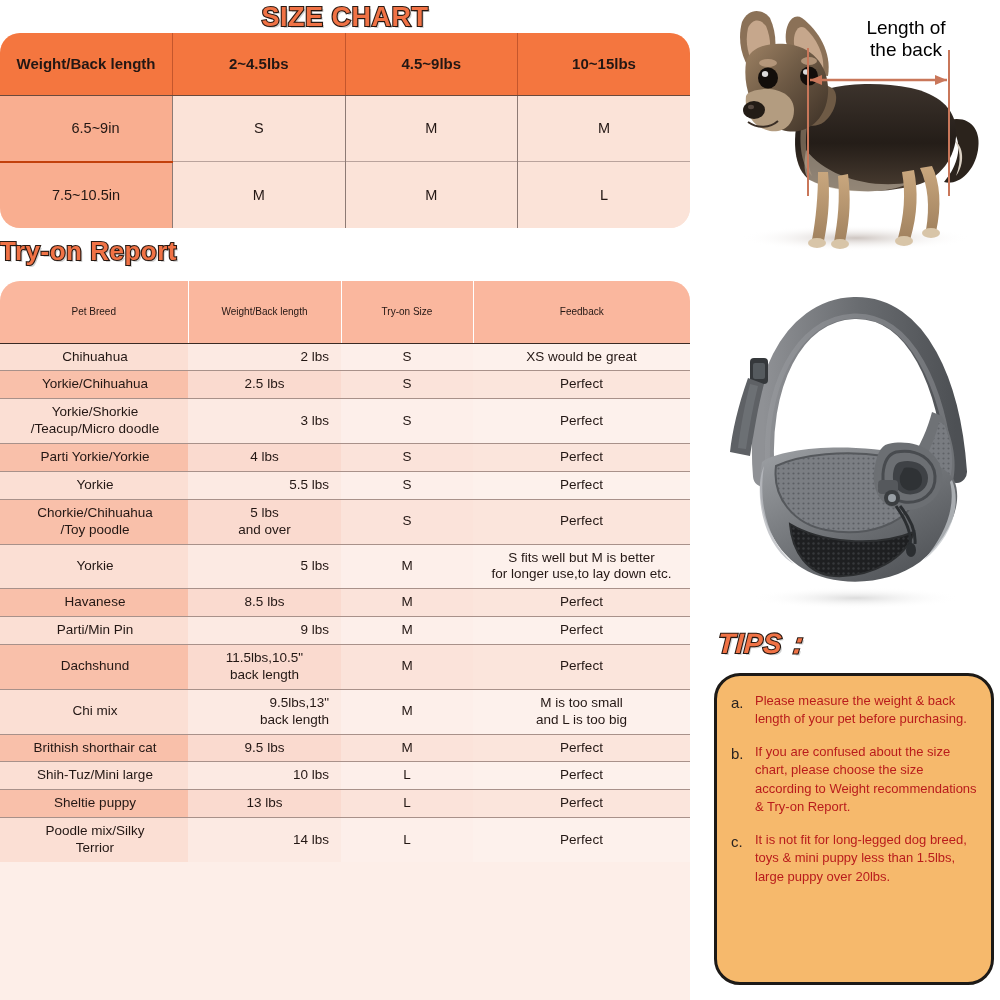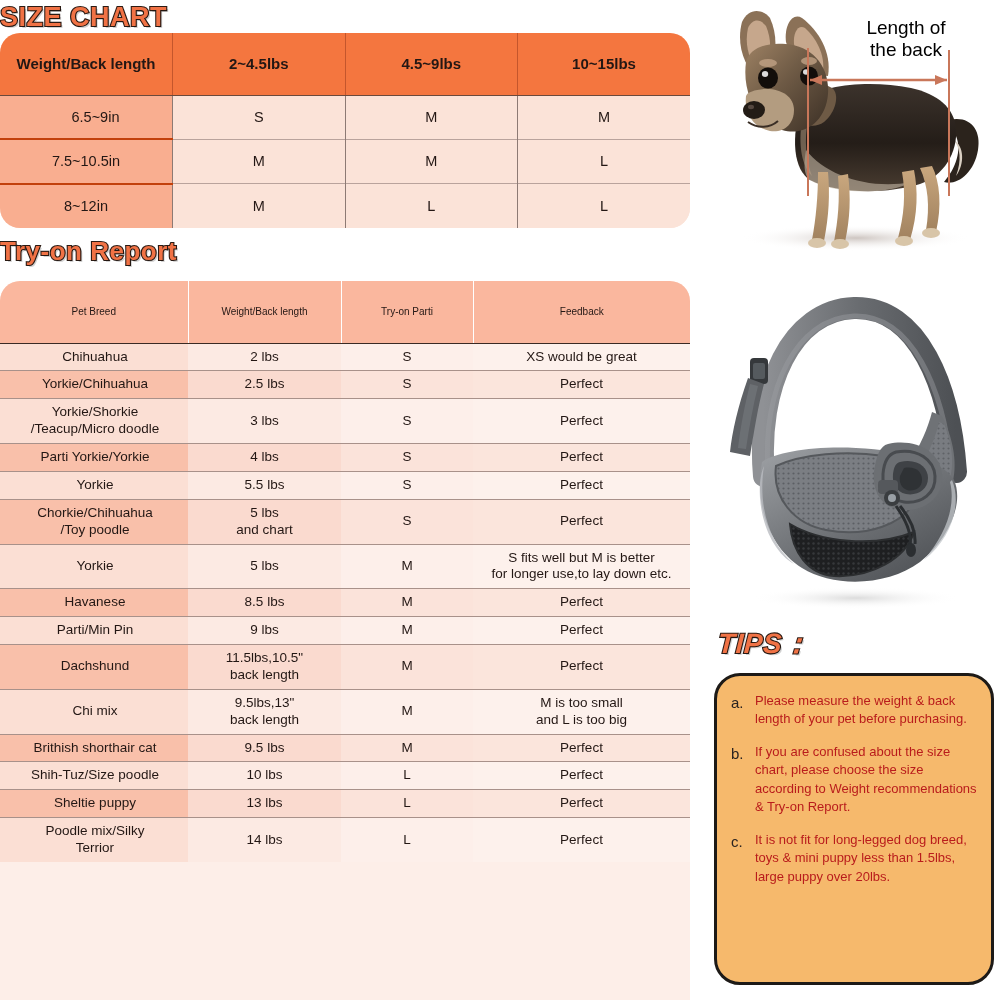--- a/index.html
+++ b/index.html
@@ -18,21 +18,21 @@
     letter-spacing: 0.5px;
     -webkit-text-stroke: 2.2px #2b1b14;
     paint-order: stroke fill;
     text-shadow: 2px 2px 0 rgba(0,0,0,0.18);
     white-space: nowrap;
   }
 
   
   #size-chart-title {
     position: absolute; top: 2px; left: 0; width: 690px;
-    font-size: 27px;
+    text-align: center; font-size: 27px;
   }
   #size-table {
     position: absolute; left: 0; top: 33px;
     width: 690px; height: 195px;
     border-radius: 20px; overflow: hidden;
     background: #FCE6DC;
   }
   #size-table table { width: 100%; height: 100%; border-collapse: collapse; table-layout: fixed; }
   #size-table th, #size-table td {
     text-align: center; vertical-align: middle;
@@ -77,21 +77,21 @@
     border-right: 1px solid #ffffff;
     border-bottom: 1px solid #3a2a24;
   }
   #tryon-table thead th:last-child { border-right: none; }
   #tryon-table tbody td { border-top: 1px solid #a8918a; padding: 5px 12px; }
   #tryon-table tbody tr:first-child td { border-top: none; }
   #tryon-table tbody tr.rA td { background: #FDF1EC; }
   #tryon-table tbody tr.rB td { background: #FBE5DC; }
   #tryon-table tbody tr.rA td.c-breed { background: #FBDFD4; }
   #tryon-table tbody tr.rB td.c-breed { background: #F9C0AA; }
-  #tryon-table tbody tr.rA td.c-weight { background: #FCEAE3; }
+  #tryon-table tbody tr.rA td.c-weight { background: #FCEAE3; text-align: right; }
   #tryon-table tbody tr.rB td.c-weight { background: #FADACF; }
   #tryon-table tbody tr.rA td.c-size { background: #FDEFEA; }
   #tryon-table tbody tr.rB td.c-size { background: #FBE3DA; }
   td.c-breed { text-align: left; padding-left: 14px !important; }
   td.c-feedback { font-size: 13px; }
   .sub { display: block; }
 
   
   #dog-panel { position: absolute; left: 706px; top: 0; width: 294px; height: 252px; }
   #dog-svg { position: absolute; inset: 0; }
@@ -144,45 +144,39 @@
         <td>S</td>
         <td>M</td>
         <td>M</td>
       </tr>
       <tr>
         <td class="firstcol">7.5~10.5in</td>
         <td>M</td>
         <td>M</td>
         <td>L</td>
       </tr>
-      <tr>
-        <td class="firstcol">8~12in</td>
-        <td>M</td>
-        <td>L</td>
-        <td>L</td>
-      </tr>
     </tbody>
   </table>
 </div>
 
 <div id="tryon-title" class="fancy-title">Try-on Report</div>
 
 <div id="tryon-table">
   <table>
     <colgroup>
       <col style="width:188px">
           <col style="width:153px">
           <col style="width:132px">
           <col style="width:217px">
     </colgroup>
     <thead>
       <tr>
         <th>Pet Breed</th>
         <th>Weight/Back length</th>
-        <th>Try-on Parti</th>
+        <th>Try-on Size</th>
         <th>Feedback</th>
       </tr>
     </thead>
     <tbody id="tryon-body">
           <tr class="rA">
             <td class="c-breed">
               <span class="sub">Chihuahua</span>
             </td>
             <td class="c-weight">
               <span class="sub">2 lbs</span>
@@ -251,21 +245,21 @@
               <span class="sub">Perfect</span>
             </td>
           </tr>
           <tr class="rB">
             <td class="c-breed">
               <span class="sub">Chorkie/Chihuahua</span>
               <span class="sub">/Toy poodle</span>
             </td>
             <td class="c-weight">
               <span class="sub">5 lbs</span>
-              <span class="sub">and chart</span>
+              <span class="sub">and over</span>
             </td>
             <td class="c-size">
               <span class="sub">S</span>
             </td>
             <td class="c-feedback">
               <span class="sub">Perfect</span>
             </td>
           </tr>
           <tr class="rA">
             <td class="c-breed">
@@ -350,21 +344,21 @@
             </td>
             <td class="c-size">
               <span class="sub">M</span>
             </td>
             <td class="c-feedback">
               <span class="sub">Perfect</span>
             </td>
           </tr>
           <tr class="rA">
             <td class="c-breed">
-              <span class="sub">Shih-Tuz/Size poodle</span>
+              <span class="sub">Shih-Tuz/Mini large</span>
             </td>
             <td class="c-weight">
               <span class="sub">10 lbs</span>
             </td>
             <td class="c-size">
               <span class="sub">L</span>
             </td>
             <td class="c-feedback">
               <span class="sub">Perfect</span>
             </td>

